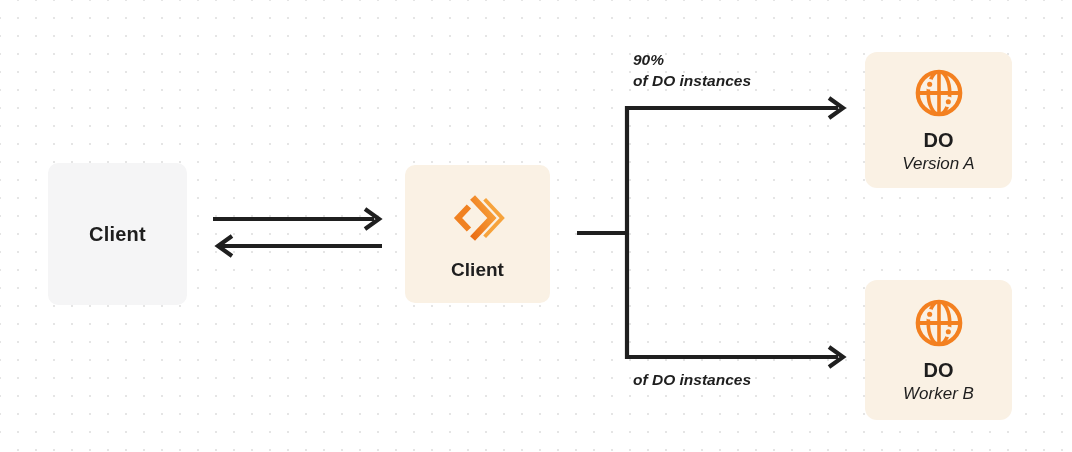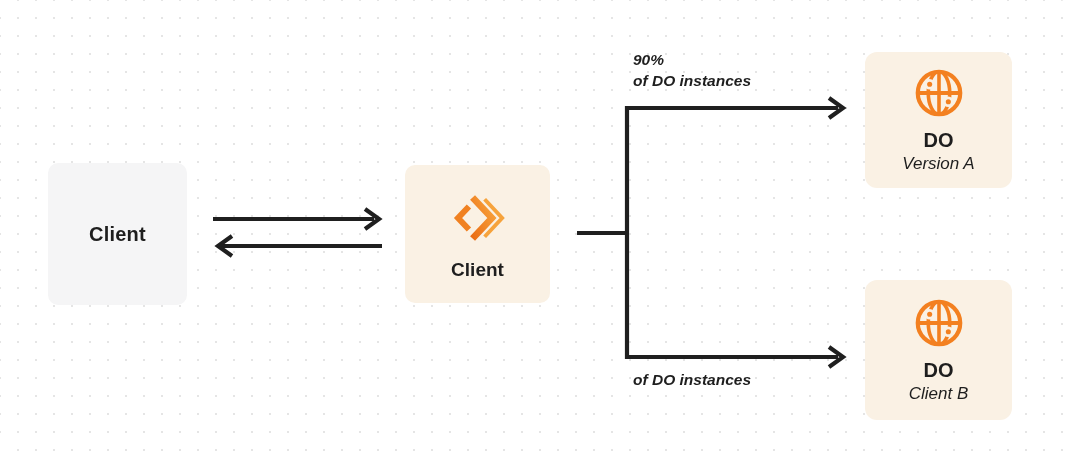--- a/index.html
+++ b/index.html
@@ -170,16 +170,16 @@
       <svg viewBox="0 0 48 48" xmlns="http://www.w3.org/2000/svg" fill="none">
         <circle class="stroke-accent" cx="24" cy="24" r="18.2" stroke-width="3.6"></circle>
         <path class="stroke-accent" d="M 5.8 24 H 42.2" stroke-width="3.6"></path>
         <path class="stroke-accent" d="M 24 5.8 V 42.2" stroke-width="3.1"></path>
         <ellipse class="stroke-accent" cx="24" cy="24" rx="9.2" ry="18.2" stroke-width="3.1"></ellipse>
         <circle class="fill-accent halo" cx="16" cy="16.5" r="3.4" stroke-width="2.4"></circle>
         <circle class="fill-accent halo" cx="32" cy="31.5" r="3.4" stroke-width="2.4"></circle>
       </svg>
     </span>
     <span class="node-title">DO</span>
-    <span class="node-subtitle">Client B</span>
+    <span class="node-subtitle">Worker B</span>
   </div>
 
 </div>
 
 </body></html>

